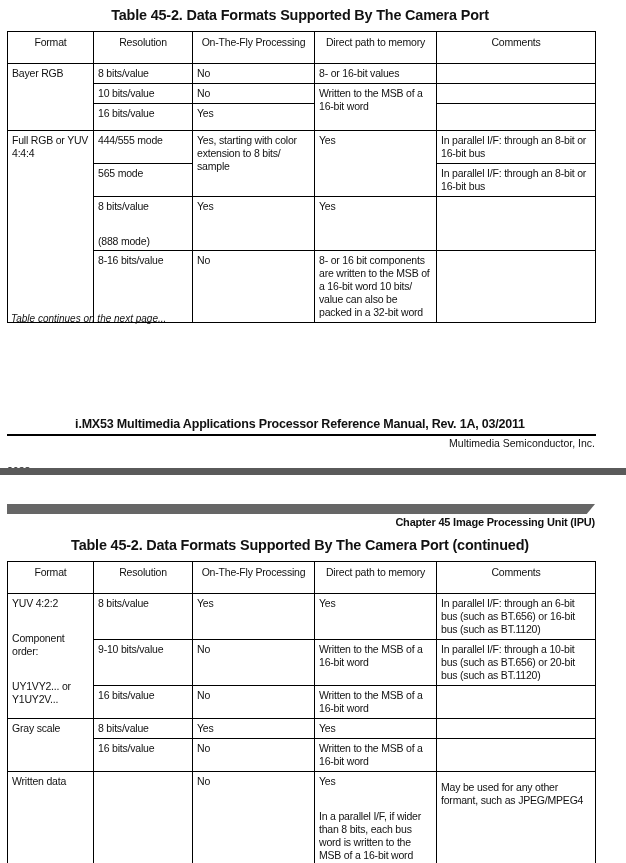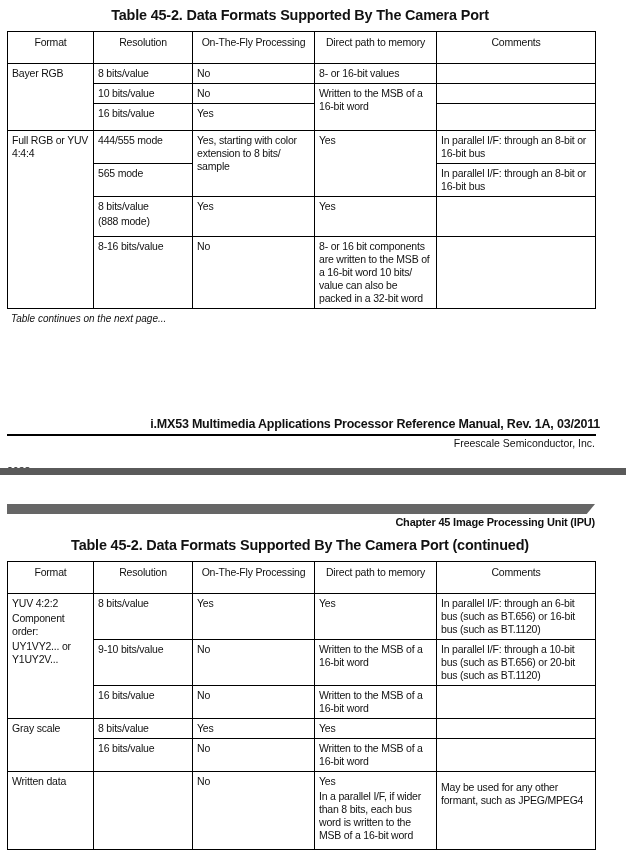--- a/index.html
+++ b/index.html
@@ -20,27 +20,27 @@
   }
   table.dt td, table.dt th {
     border: 1.5px solid #000; vertical-align: top;
     padding: 3px 4px 2px 4px; text-align: left; font-weight: normal;
     letter-spacing: -0.2px;
   }
   table.dt th {
     font-weight: normal; text-align: center; padding-top: 4px;
   }
   .para { display: block; }
-  .para + .para { margin-top: 2px; }
+  .para + .para { margin-top: 22px; }
   .note {
     left: 11px; width: 600px; text-align: left; font-style: italic;
     font-size: 10px; color: #111;
   }
   .footer-title {
-    left: 0; width: 600px; text-align: right; font-weight: bold;
+    left: 0; width: 600px; text-align: center; font-weight: bold;
     font-size: 12.5px; letter-spacing: -0.2px;
   }
   .footer-rule { left: 7px; width: 589px; height: 1.5px; background: #000; top: 434px; }
   .page-num { left: 7px; top: 437px; font-size: 10.5px; margin-top: 28px; }
   .company { right: 31px; top: 437px; font-size: 10.5px; }
   .page-sep { left: 0; width: 626px; top: 468px; height: 7px; background: #5a5a5a; }
   .chapter-bar {
     left: 7px; top: 504px; width: 588px; height: 10px; background: #666;
     clip-path: polygon(0 0, 100% 0, 98.6% 100%, 0 100%);
   }
@@ -114,21 +114,21 @@
     <td></td>
   </tr>
 </tbody>
   </table>
 
 <div class="abs note" style="top:313px;">Table continues on the next page...</div>
 
 <div class="abs footer-title" style="top:417px;">i.MX53 Multimedia Applications Processor Reference Manual, Rev. 1A, 03/2011</div>
 <div class="abs footer-rule"></div>
 <div class="abs page-num">2638</div>
-<div class="abs company">Freescale Semiconductor, Inc.</div>
+<div class="abs company">Multimedia Semiconductor, Inc.</div>
 
 <div class="abs page-sep"></div>
 
 <div class="abs chapter-bar"></div>
 <div class="abs chapter-label">Chapter 45 Image Processing Unit (IPU)</div>
 
 <div class="abs table-title" style="top:536px;">Table 45-2.  Data Formats Supported By The Camera Port (continued)</div>
 
 <table class="dt" style="top:561px; width:588px;">
   <colgroup>

